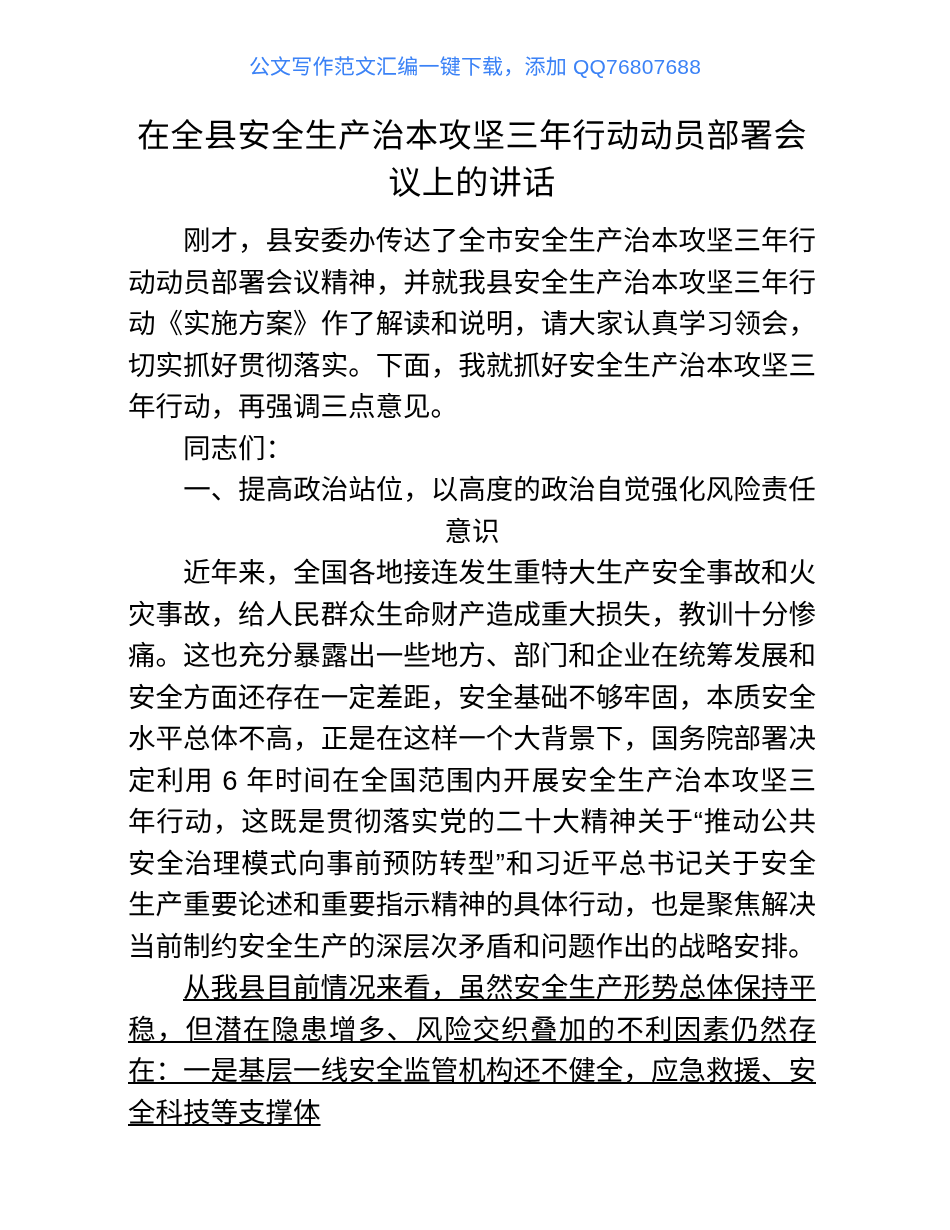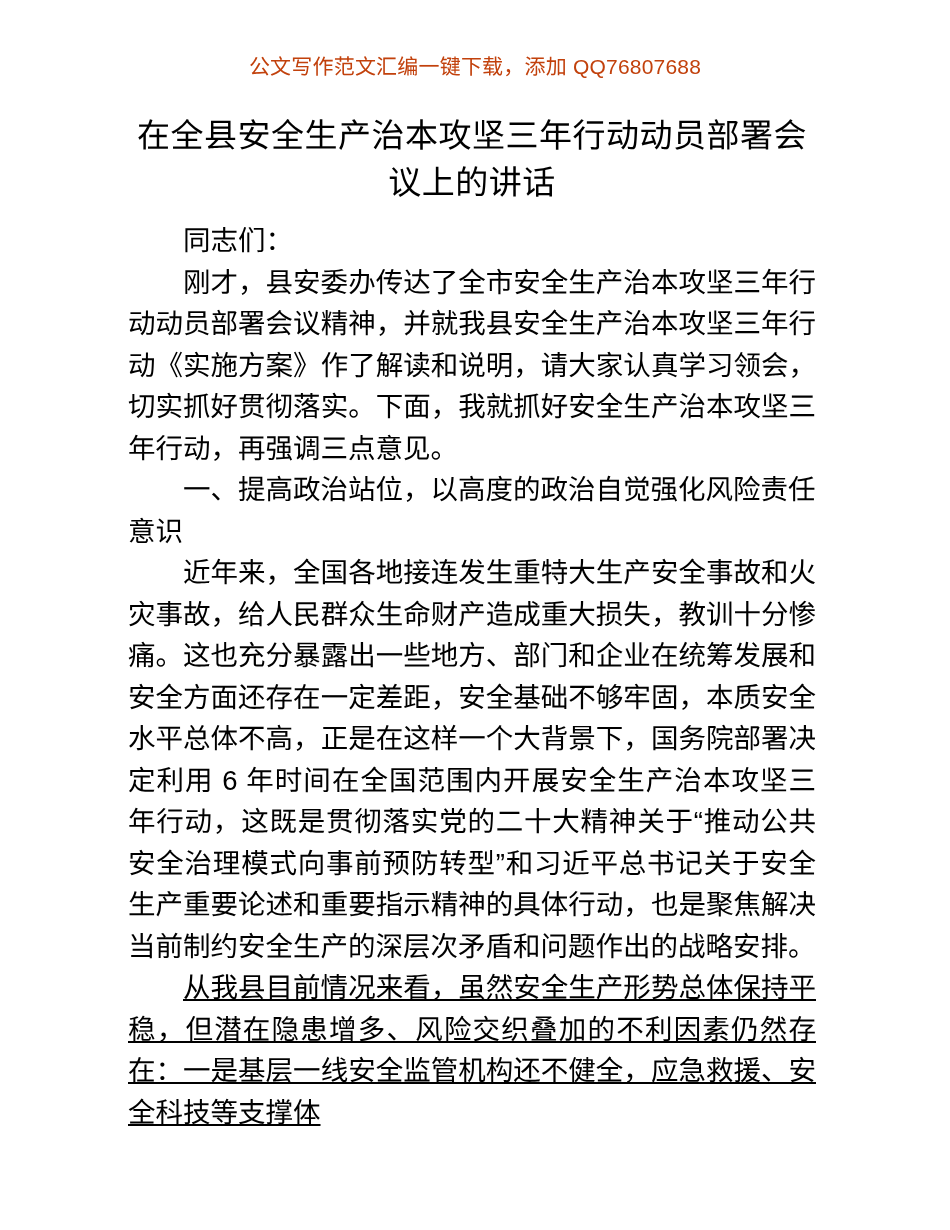--- a/index.html
+++ b/index.html
@@ -25,21 +25,21 @@
     box-sizing: border-box;
   }
 
   
   .promo-header {
     position: absolute;
     top: 54px;
     left: 0;
     width: 950px;
     text-align: center;
-    color: #c2410c;
+    color: #3b82f6;
     font-size: 21px;
     line-height: 26px;
     letter-spacing: 0.2px;
     white-space: nowrap;
     font-family: "Liberation Sans", "DejaVu Sans", sans-serif;
   }
 
   
   .doc-body {
     position: absolute;
@@ -77,44 +77,44 @@
   p.salutation {
     text-align: left;
   }
 
   
   p.section-heading {
     margin: 0;
     font-size: 27.5px;
     line-height: 41.5px;
     text-indent: 2em;
-    text-align: left;
+    text-align: center;
     font-weight: normal;
   }
 
   
   .clipped {
     overflow: hidden;
     text-decoration: underline;
   }
 </style>
 </head>
 <body>
 
 <div class="page">
 
   <div class="promo-header">公文写作范文汇编一键下载，添加 QQ76807688</div>
 
   <div class="doc-body">
 
     <h1 class="doc-title">在全县安全生产治本攻坚三年行动动员部署会议上的讲话</h1>
 
+    <p class="para">刚才，县安委办传达了全市安全生产治本攻坚三年行动动员部署会议精神，并就我县安全生产治本攻坚三年行动《实施方案》作了解读和说明，请大家认真学习领会，切实抓好贯彻落实。下面，我就抓好安全生产治本攻坚三年行动，再强调三点意见。</p>
+
     <p class="para salutation">同志们：</p>
-
-    <p class="para">刚才，县安委办传达了全市安全生产治本攻坚三年行动动员部署会议精神，并就我县安全生产治本攻坚三年行动《实施方案》作了解读和说明，请大家认真学习领会，切实抓好贯彻落实。下面，我就抓好安全生产治本攻坚三年行动，再强调三点意见。</p>
 
     <p class="section-heading">一、提高政治站位，以高度的政治自觉强化风险责任意识</p>
 
     <p class="para">近年来，全国各地接连发生重特大生产安全事故和火灾事故，给人民群众生命财产造成重大损失，教训十分惨痛。这也充分暴露出一些地方、部门和企业在统筹发展和安全方面还存在一定差距，安全基础不够牢固，本质安全水平总体不高，正是在这样一个大背景下，国务院部署决定利用 6 年时间在全国范围内开展安全生产治本攻坚三年行动，这既是贯彻落实党的二十大精神关于“推动公共安全治理模式向事前预防转型”和习近平总书记关于安全生产重要论述和重要指示精神的具体行动，也是聚焦解决当前制约安全生产的深层次矛盾和问题作出的战略安排。</p>
 
     <p class="para clipped">从我县目前情况来看，虽然安全生产形势总体保持平稳，但潜在隐患增多、风险交织叠加的不利因素仍然存在：一是基层一线安全监管机构还不健全，应急救援、安全科技等支撑体</p>
 
   </div>
 
 </div>

